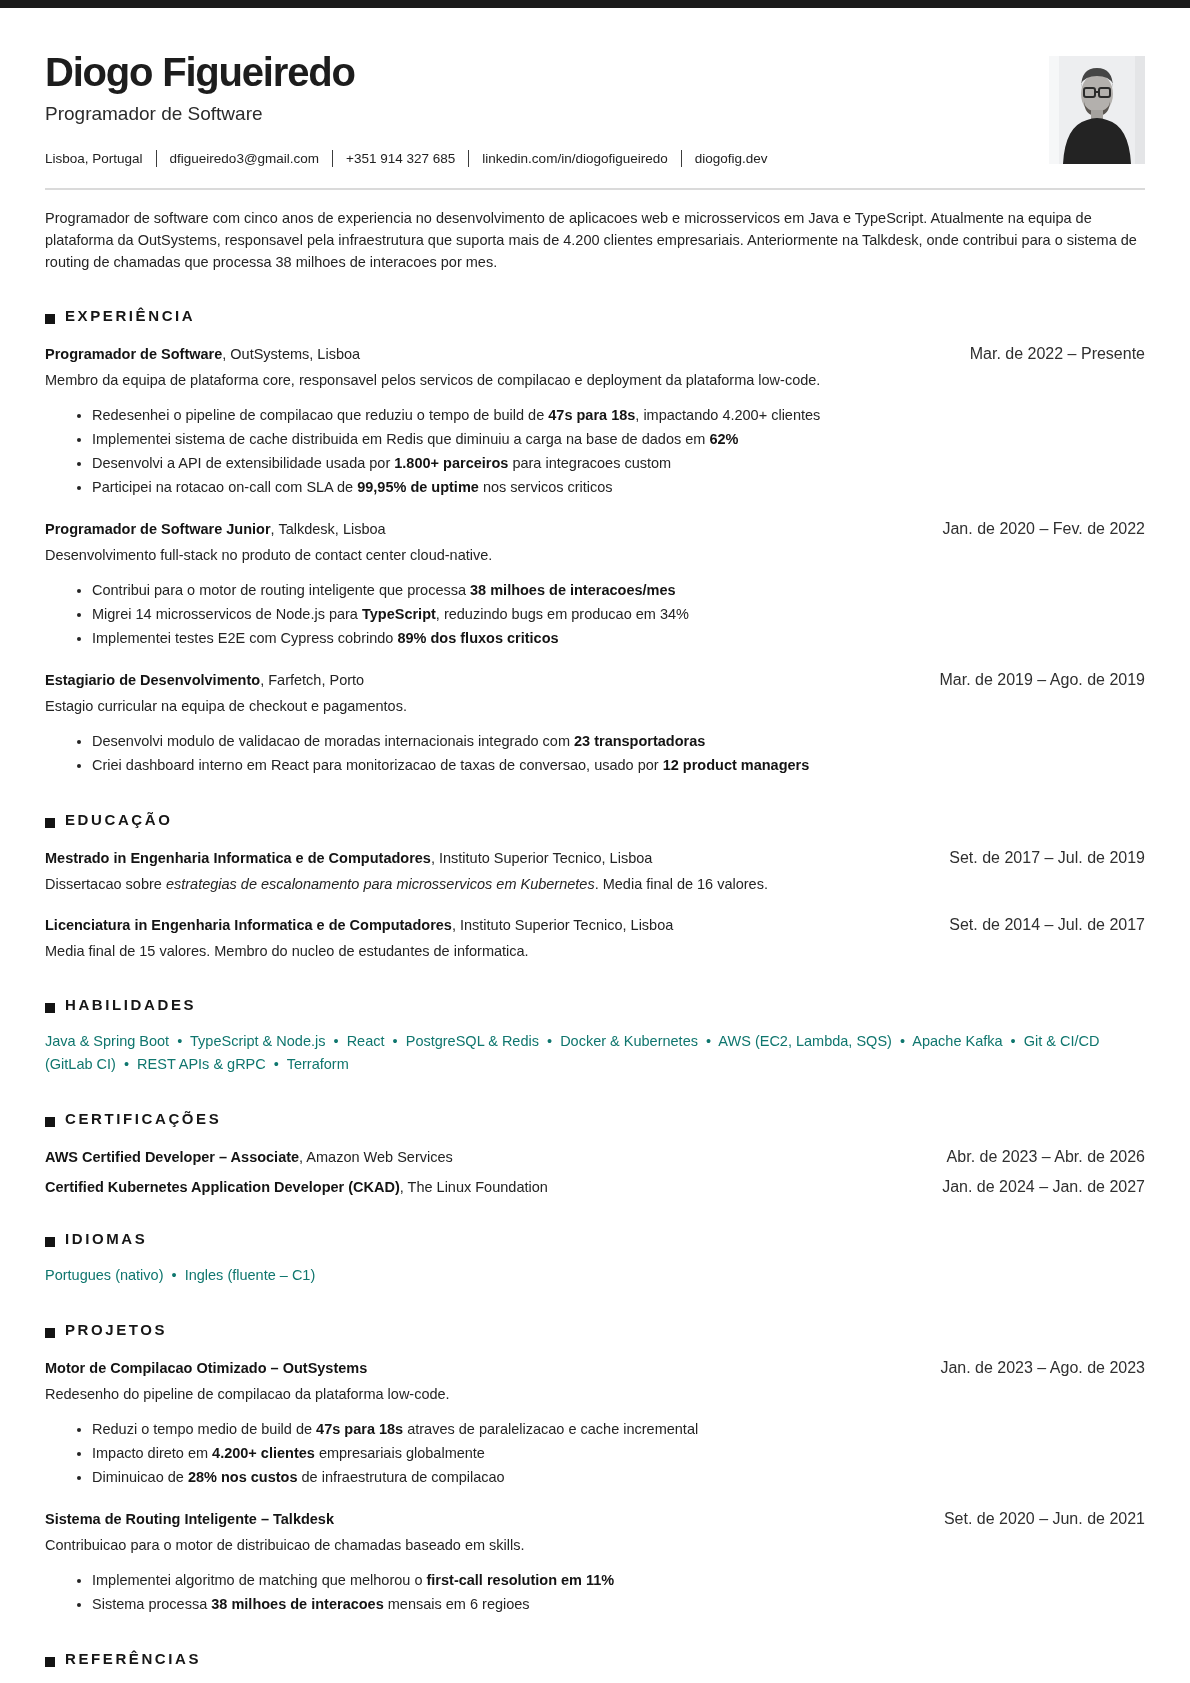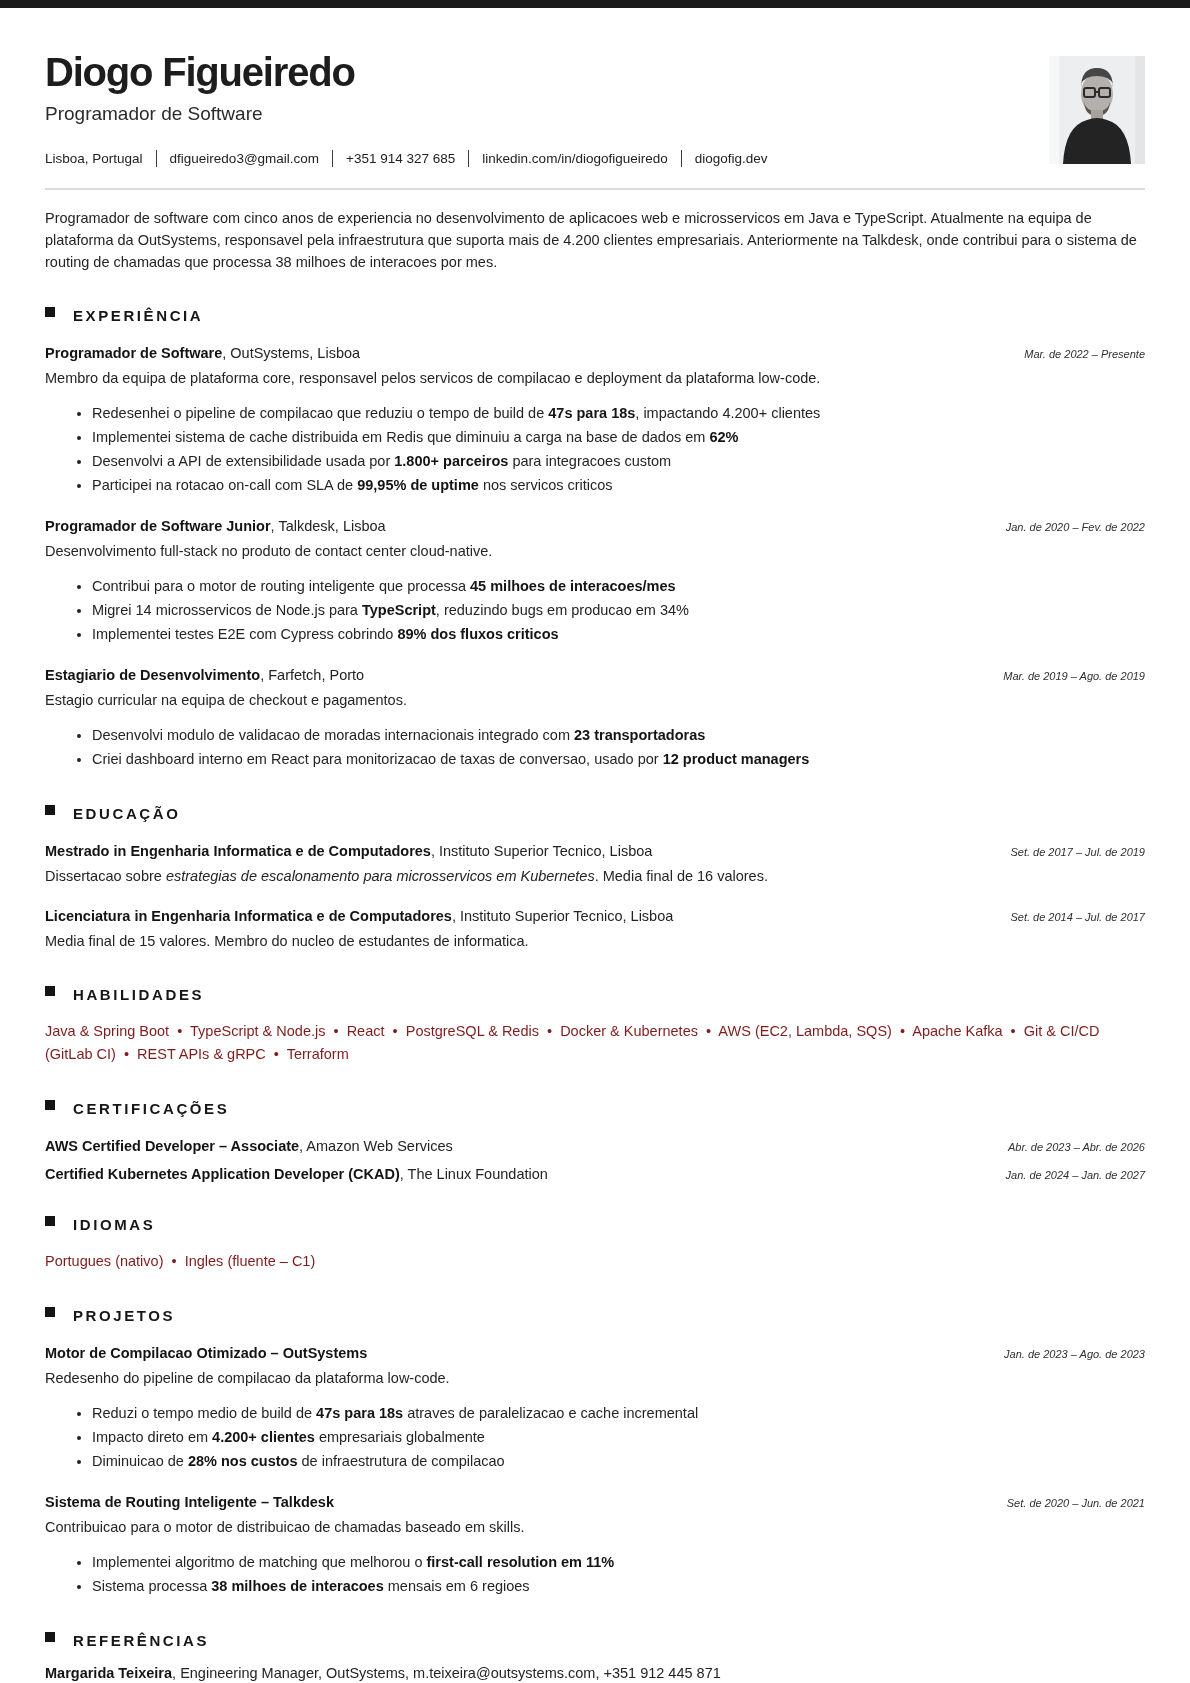--- a/index.html
+++ b/index.html
@@ -19,36 +19,36 @@
   .contacts{display:flex;align-items:center;margin-top:25px;font-size:13.5px;color:#222;white-space:nowrap}
   .contact-sep{width:1px;height:17px;background:#3c3c3c;margin:0 13px}
   .photo{width:96px;height:108px;flex:0 0 auto;margin-top:4px;display:block}
   .rule{border:0;border-top:2px solid #dadada;margin:21px 0 0}
 
   
   .summary{margin:17px 0 16px;font-size:14.5px;line-height:22px;color:#242424}
 
   
   .section{margin-top:34px}
-  .sec-head{display:flex;align-items:flex-start;gap:18px}
+  .sec-head{display:flex;align-items:flex-end;gap:10px}
   .sec-square{width:10px;height:10px;background:#141414;flex:0 0 auto}
   .sec-title{font-size:15px;font-weight:700;letter-spacing:2.6px;color:#161616}
 
   .entry{margin-top:21px}
   .entry.tight{margin-top:12px}
   .entry-head{display:flex;justify-content:space-between;align-items:baseline;}
   .entry-title{font-size:14.5px;color:#232323}
   .entry-title b,.bullets b,.ref-line b,.entry-desc b{color:#141414}
-  .entry-date{font-size:11px;font-style:italic;color:#2f2f2f;white-space:nowrap;flex:0 0 auto}
+  .entry-date{font-size:16px;color:#2f2f2f;white-space:nowrap;flex:0 0 auto}
   .entry-desc{margin:6px 0 0;font-size:14.5px;line-height:22px;color:#242424}
 
   .bullets{margin:12px 0 0;padding:0 0 0 47px;list-style:disc}
   .bullets li{font-size:14.5px;line-height:22px;padding:1px 0;color:#242424}
 
-  .inline-list{margin:17px 0 0;font-size:14.5px;line-height:23px;color:#7f1d1d}
+  .inline-list{margin:17px 0 0;font-size:14.5px;line-height:23px;color:#0f766e}
   .ref-line{margin:13px 0 0;font-size:14.5px;line-height:22px;color:#242424}
 </style>
 </head>
 <body>
 
 <div class="topbar"></div>
 
 <div class="page">
 
   <div class="header">
@@ -108,21 +108,21 @@
       </ul>
     </div>
 
     <div class="entry">
       <div class="entry-head">
         <span class="entry-title"><b>Programador de Software Junior</b>, Talkdesk, Lisboa</span>
         <span class="entry-date">Jan. de 2020 – Fev. de 2022</span>
       </div>
       <p class="entry-desc">Desenvolvimento full-stack no produto de contact center cloud-native.</p>
       <ul class="bullets">
-        <li>Contribui para o motor de routing inteligente que processa <b>45 milhoes de interacoes/mes</b></li>
+        <li>Contribui para o motor de routing inteligente que processa <b>38 milhoes de interacoes/mes</b></li>
         <li>Migrei 14 microsservicos de Node.js para <b>TypeScript</b>, reduzindo bugs em producao em 34%</li>
         <li>Implementei testes E2E com Cypress cobrindo <b>89% dos fluxos criticos</b></li>
       </ul>
     </div>
 
     <div class="entry">
       <div class="entry-head">
         <span class="entry-title"><b>Estagiario de Desenvolvimento</b>, Farfetch, Porto</span>
         <span class="entry-date">Mar. de 2019 – Ago. de 2019</span>
       </div>

